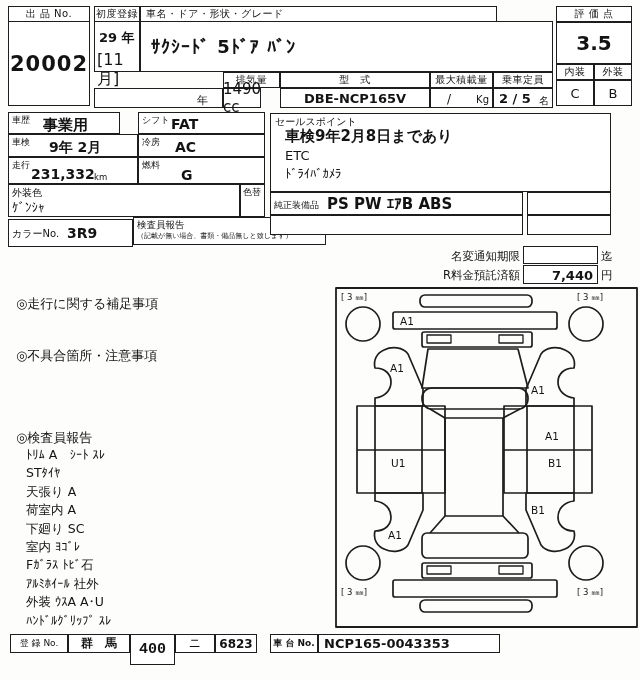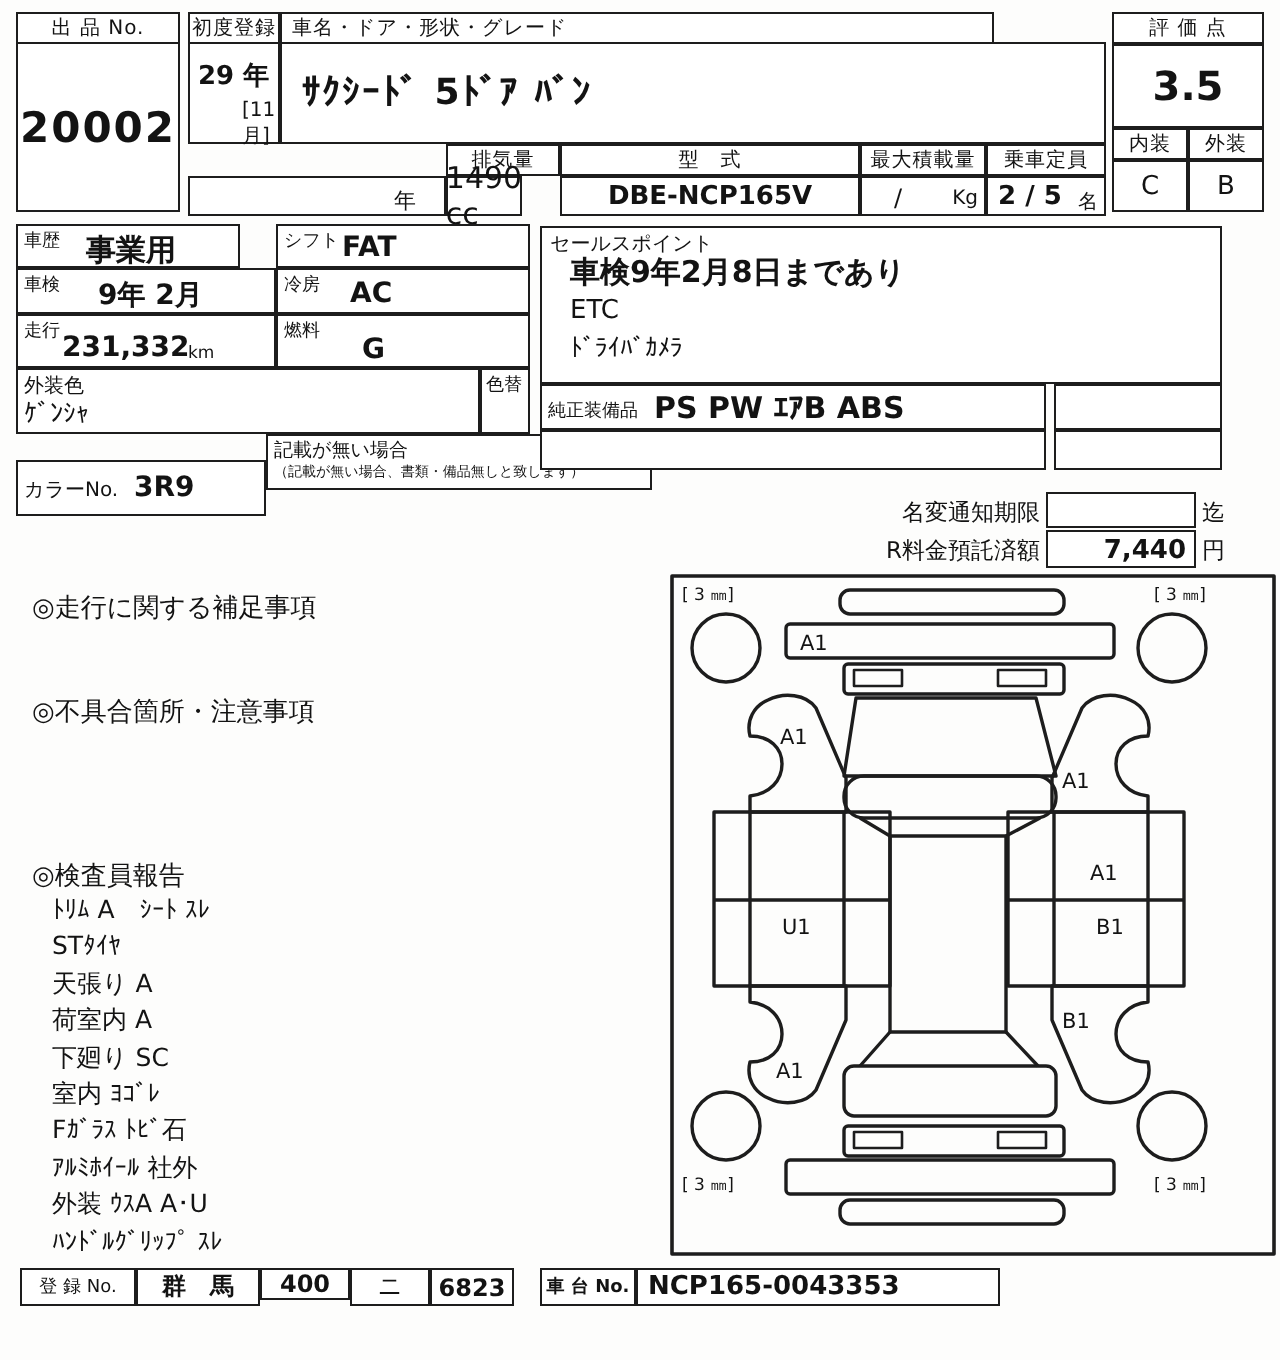--- a/index.html
+++ b/index.html
@@ -26,21 +26,21 @@
 <body>
 
 <div id="sheet">
 
   <div class="box c lbl" style="left:8px;top:6px;width:82px;height:16px;">出 品 No.</div>
   <div class="box c big" style="left:8px;top:21px;width:82px;height:85px;font-size:21px;letter-spacing:1px;">20002</div>
 
   <div class="box c lbl" style="left:94px;top:6px;width:46px;height:16px;">初度登録</div>
   <div class="box" style="left:94px;top:21px;width:46px;height:51px;">
     <div class="nb big" style="left:4px;top:7px;font-size:13px;">29 年</div>
-    <div class="nb" style="left:2px;top:28px;font-size:10px;margin-left:24px;">[11 月]</div>
+    <div class="nb" style="left:2px;top:28px;font-size:16px;">[11 月]</div>
   </div>
 
   <div class="box lbl" style="left:140px;top:6px;width:357px;height:16px;padding-left:5px;display:flex;align-items:center;">車名・ドア・形状・グレード</div>
   <div class="box big" style="left:140px;top:21px;width:413px;height:51px;font-size:18px;letter-spacing:1px;display:flex;align-items:center;padding-left:10px;">ｻｸｼｰﾄﾞ 5ﾄﾞｱ ﾊﾞﾝ</div>
 
   <div class="box c lbl" style="left:223px;top:72px;width:57px;height:16px;">排気量</div>
   <div class="box c lbl" style="left:280px;top:72px;width:150px;height:16px;">型　式</div>
   <div class="box c lbl" style="left:430px;top:72px;width:63px;height:16px;">最大積載量</div>
   <div class="box c lbl" style="left:493px;top:72px;width:60px;height:16px;">乗車定員</div>
 
@@ -94,26 +94,26 @@
   </div>
 
   <div class="cell" style="left:138px;top:157px;width:127px;height:27px;">
     <span class="k">燃料</span>
     <span class="v" style="left:42px;top:9px;font-size:14px;">G</span>
   </div>
   <div class="cell" style="left:240px;top:184px;width:25px;height:33px;">
     <span class="k" style="font-size:9px;left:2px;">色替</span>
   </div>
 
-  <div class="cell" style="left:8px;top:230px;width:125px;height:28px;">
+  <div class="cell" style="left:8px;top:219px;width:125px;height:28px;">
     <span class="k" style="font-size:10px;top:7px;">カラーNo.</span>
     <span class="v" style="left:58px;top:5px;font-size:14px;">3R9</span>
   </div>
   <div class="cell" style="left:133px;top:217px;width:193px;height:28px;">
-    <span class="k" style="font-size:9.5px;">記載が無い場合</span>
+    <span class="k" style="font-size:9.5px;">検査員報告</span>
     <span class="nb" style="left:3px;top:13px;font-size:7px;white-space:nowrap;">（記載が無い場合、書類・備品無しと致します）</span>
   </div>
 
   <div class="box" style="left:270px;top:113px;width:341px;height:79px;">
     <span class="nb" style="left:4px;top:1px;font-size:10px;">セールスポイント</span>
     <div class="nb big" style="left:14px;top:13px;font-size:15px;">車検9年2月8日まであり</div>
     <div class="nb" style="left:14px;top:34px;font-size:13px;">ETC</div>
     <div class="nb" style="left:14px;top:52px;font-size:12.5px;">ﾄﾞﾗｲﾊﾞｶﾒﾗ</div>
   </div>
 
@@ -203,20 +203,20 @@
       <text x="210" y="153" font-size="10.5">A1</text>
       <text x="56" y="180" font-size="10.5">U1</text>
       <text x="213" y="180" font-size="10.5">B1</text>
       <text x="196" y="227" font-size="10.5">B1</text>
       <text x="53" y="252" font-size="10.5">A1</text>
     </svg>
   </div>
 
   <div class="box c" style="left:10px;top:634px;width:58px;height:19px;font-size:9px;">登 録 No.</div>
   <div class="box c big" style="left:68px;top:634px;width:62px;height:19px;font-size:12px;">群　馬</div>
-  <div class="box c big" style="left:130px;top:634px;width:45px;height:16px;font-size:12px;">400</div>
+  <div class="box c big" style="left:130px;top:634px;width:45px;height:31px;font-size:15px;font-family:Liberation Mono, monospace;">400</div>
   <div class="box c" style="left:175px;top:634px;width:40px;height:19px;font-size:12px;">ニ</div>
   <div class="box c big" style="left:215px;top:634px;width:42px;height:19px;font-size:12px;">6823</div>
 
   <div class="box c" style="left:270px;top:634px;width:48px;height:19px;font-size:9px;font-weight:bold;">車 台 No.</div>
   <div class="box big" style="left:318px;top:634px;width:182px;height:19px;font-size:13px;display:flex;align-items:center;padding-left:5px;">NCP165-0043353</div>
 
 </div>
 
 </body></html>

